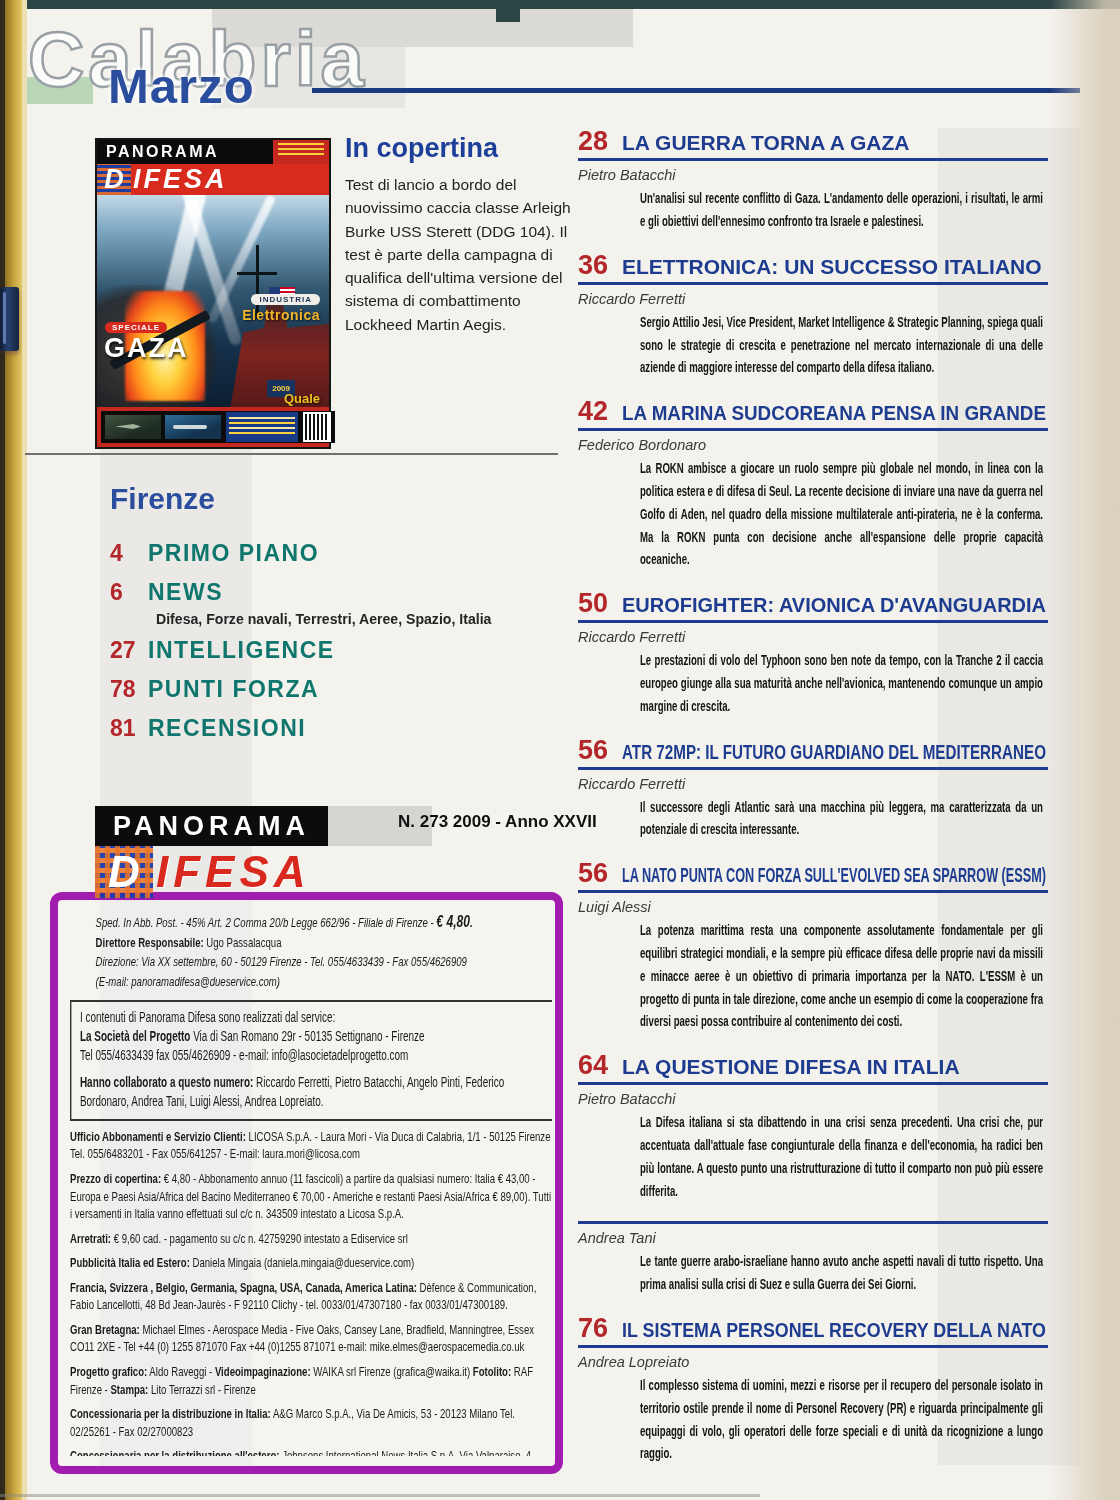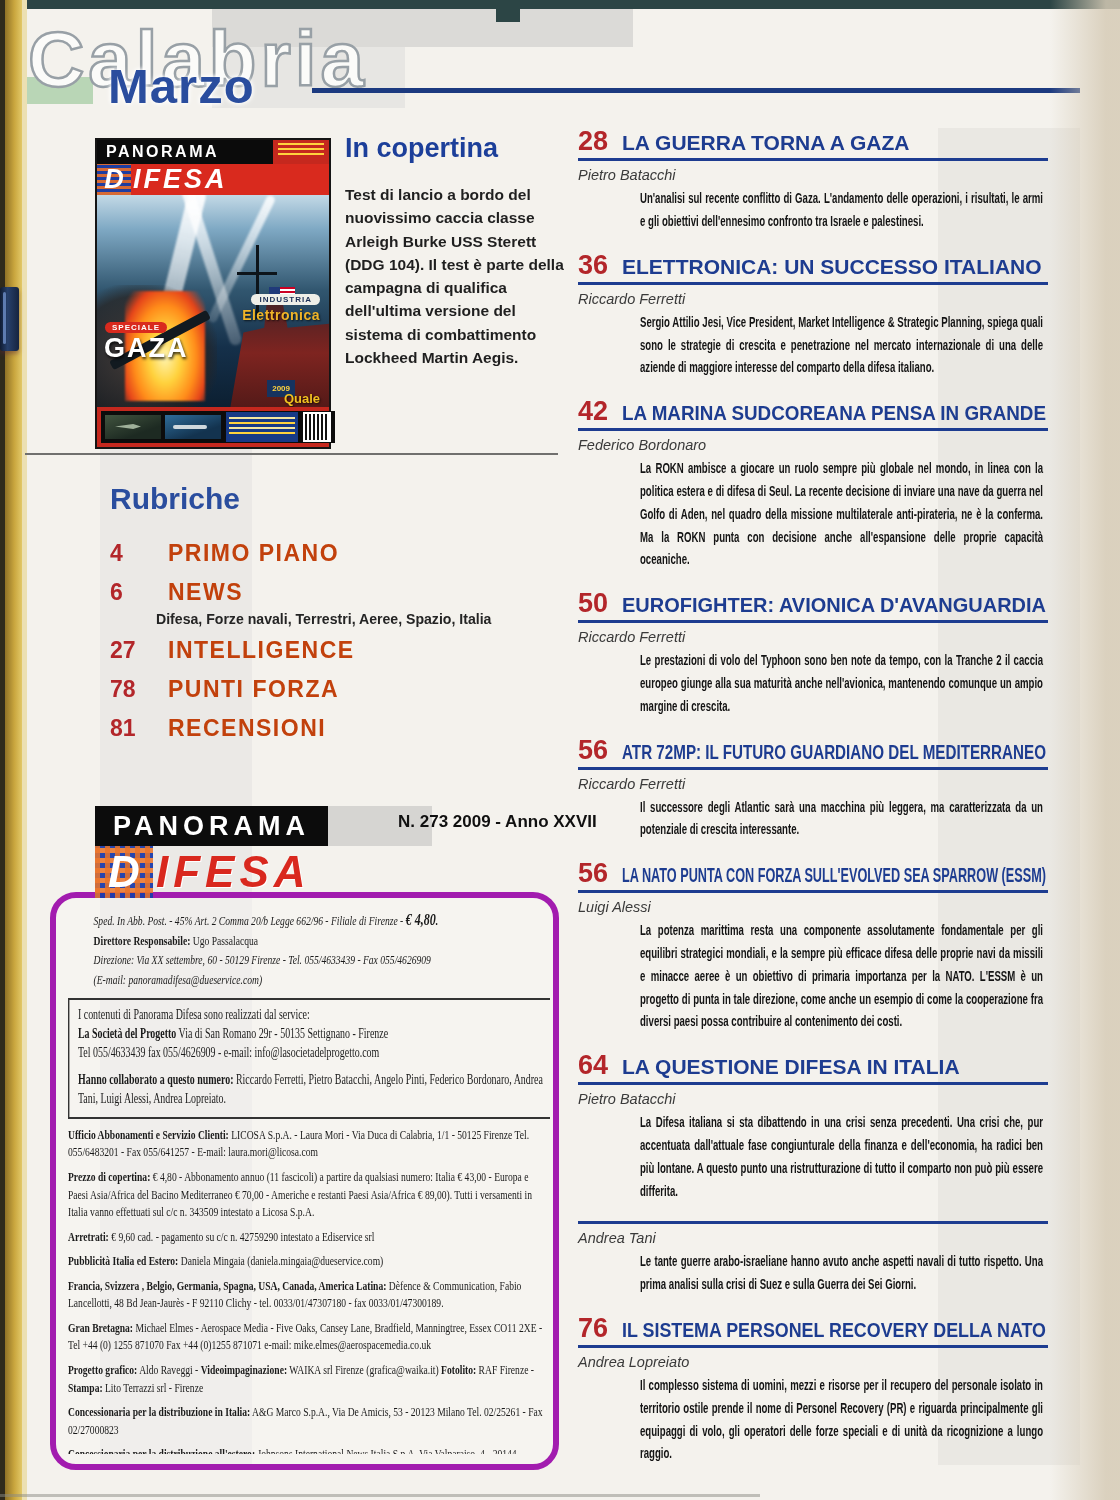--- a/index.html
+++ b/index.html
@@ -80,47 +80,47 @@
   #cover .th2{width:56px;height:24px;margin-left:4px;background:linear-gradient(160deg,#2f6d9a,#13334f 70%);position:relative;}
   #cover .th2 i{position:absolute;left:8px;top:10px;width:34px;height:4px;background:#cfd8dd;border-radius:2px;}
   #cover .bluelist{width:66px;height:26px;margin-left:5px;background:#173a86;padding:2px 3px;}
   #cover .bluelist i{display:block;height:2px;background:#ffd23d;margin-top:3px;}
   #cover .bluelist i:nth-child(odd){background:#f4e6a0;}
   #cover .bcode{width:24px;height:26px;margin:0 4px 0 5px;background:repeating-linear-gradient(90deg,#111 0 2px,#fff 2px 4px);border:2px solid #fff;}
 
   
   #incop{left:345px;top:133px;width:228px;z-index:6;}
   #incop h2{margin:0;font-size:27px;font-weight:800;color:#1c3f9a;letter-spacing:0;}
-  #incop .body{margin-top:19px;font-size:15.5px;font-weight:700;color:#1f1f1f;line-height:1.5;}
+  #incop .body{margin-top:9px;font-size:15.5px;font-weight:400;color:#1f1f1f;line-height:1.5;}
 
   #divider{left:25px;top:453px;width:533px;height:2px;background:#70706e;}
 
   
   #rubriche{left:110px;top:482px;width:460px;z-index:6;}
   #rubriche h2{margin:0;font-size:30px;font-weight:800;color:#2a4d9e;}
   #rub-list{margin-top:24px;}
   .rub-row{display:flex;margin-bottom:12px;align-items:baseline;}
   .rub-num{width:38px;flex:none;font-size:23px;font-weight:800;color:#b3262a;}
-  .rub-title{font-size:23px;font-weight:800;color:#c2410c;letter-spacing:1.5px;margin-left:20px;}
+  .rub-title{font-size:23px;font-weight:800;color:#0f766e;letter-spacing:1.5px;margin-left:0;}
   .rub-sub{font-size:15px;font-weight:700;color:#242424;margin:-8px 0 10px 46px;transform:scaleX(.94);transform-origin:0 0;white-space:nowrap;}
 
   
   #logo-black{left:95px;top:806px;width:233px;height:40px;background:#0c0c0c;display:flex;align-items:center;justify-content:center;z-index:7;}
   #logo-black span{color:#fff;font-size:27px;font-weight:800;letter-spacing:5px;}
   #logo-gray{left:328px;top:806px;width:104px;height:40px;background:#d6d5d2;z-index:6;}
   #issue{left:398px;top:812px;font-size:17px;font-weight:800;color:#101010;z-index:8;}
   #logo-difesa{left:95px;top:846px;height:52px;display:flex;align-items:center;z-index:8;}
   #logo-difesa .dsq2{width:58px;height:52px;background:
       repeating-linear-gradient(90deg,rgba(235,115,40,.85) 0 5px,rgba(28,60,160,0) 5px 10px),
       repeating-linear-gradient(0deg,rgba(28,60,170,.95) 0 5px,rgba(235,115,40,.85) 5px 10px);
       display:flex;align-items:center;justify-content:center;}
   #logo-difesa .dsq2 b{color:#fff;font-size:44px;font-weight:800;font-style:italic;}
   #logo-difesa .rest{color:#d9281e;font-size:44px;font-weight:800;font-style:italic;letter-spacing:5px;margin-left:3px;text-shadow:1px 1px 0 #fff;}
 
-  #mastbox{left:50px;top:892px;width:497px;height:566px;border:6px solid #a21caf;border-radius:26px;z-index:6;background:rgba(249,248,245,.35);font-family:Liberation Serif, serif;}
+  #mastbox{left:50px;top:892px;width:497px;height:566px;border:8px solid #a21caf;border-radius:12px;z-index:6;background:rgba(249,248,245,.35);}
   #mast-clip{position:absolute;left:12px;top:10px;width:482px;height:546px;overflow:hidden;}
   #mast-scale{width:700px;transform:scaleX(.71);transform-origin:0 0;color:#1a1a1a;}
   .sg-n{font-weight:400;}
   .sg-b{font-weight:800;}
   .sg-i{font-style:italic;}
   .sg-bi{font-weight:800;font-style:italic;}
   .sg-price{font-weight:800;font-style:italic;font-size:17px;}
   #mast-intro{margin-left:36px;font-size:13.5px;line-height:1.36;}
   #mast-intro .mline{margin-bottom:1px;}
   #svc-box{border:2px solid #333;margin:9px 0 0 0;padding:6px 12px 8px 12px;width:656px;font-size:14px;line-height:1.34;}
@@ -218,21 +218,21 @@
 </div>
 
 <div class="abs" id="incop">
   <h2>In copertina</h2>
   <div class="body">Test di lancio a bordo del nuovissimo caccia classe Arleigh Burke USS Sterett (DDG 104). Il test è parte della campagna di qualifica dell'ultima versione del sistema di combattimento Lockheed Martin Aegis.</div>
 </div>
 
 <div class="abs" id="divider"></div>
 
 <div class="abs" id="rubriche">
-  <h2>Rubriche</h2>
+  <h2>Firenze</h2>
   <div id="rub-list">
       <div class="rub-row">
         <span class="rub-num">4</span>
         <span class="rub-title">PRIMO PIANO</span>
       </div>
       <div class="rub-row">
         <span class="rub-num">6</span>
         <span class="rub-title">NEWS</span>
       </div>
       <div class="rub-sub">Difesa, Forze navali, Terrestri, Aeree, Spazio, Italia</div>

